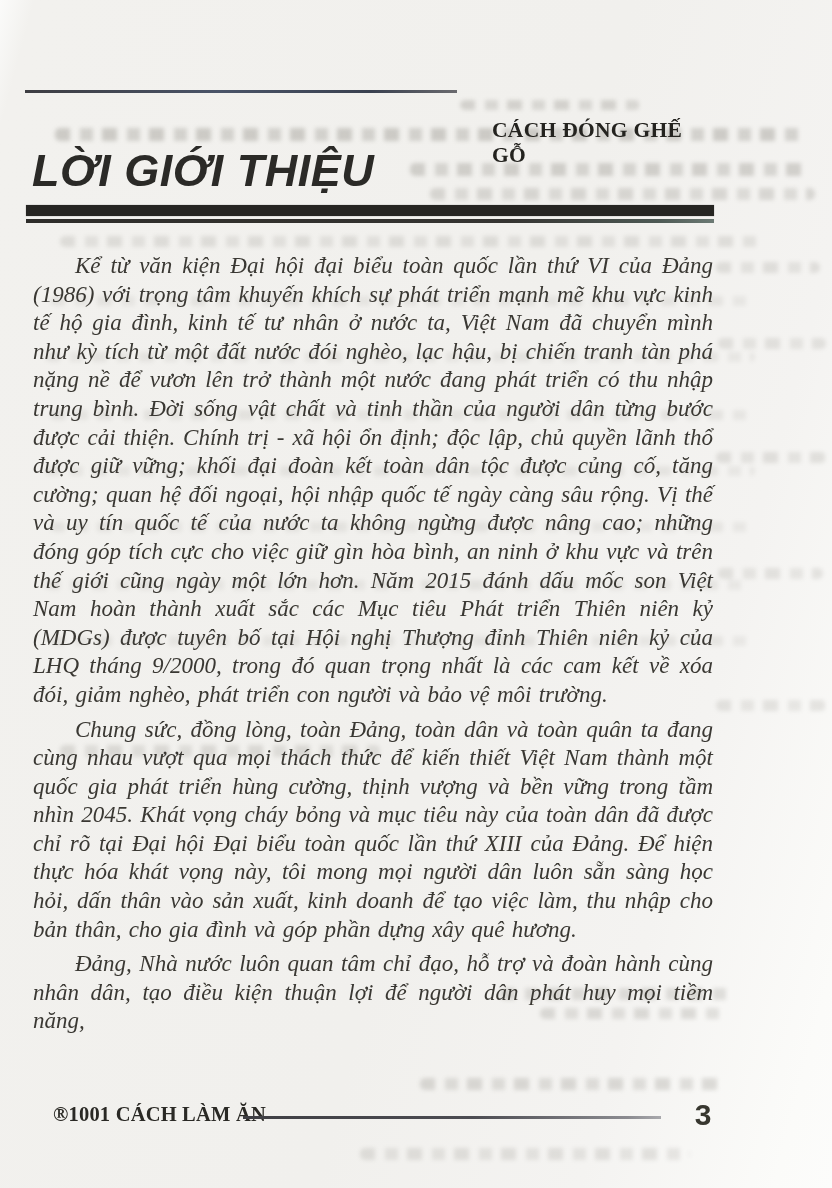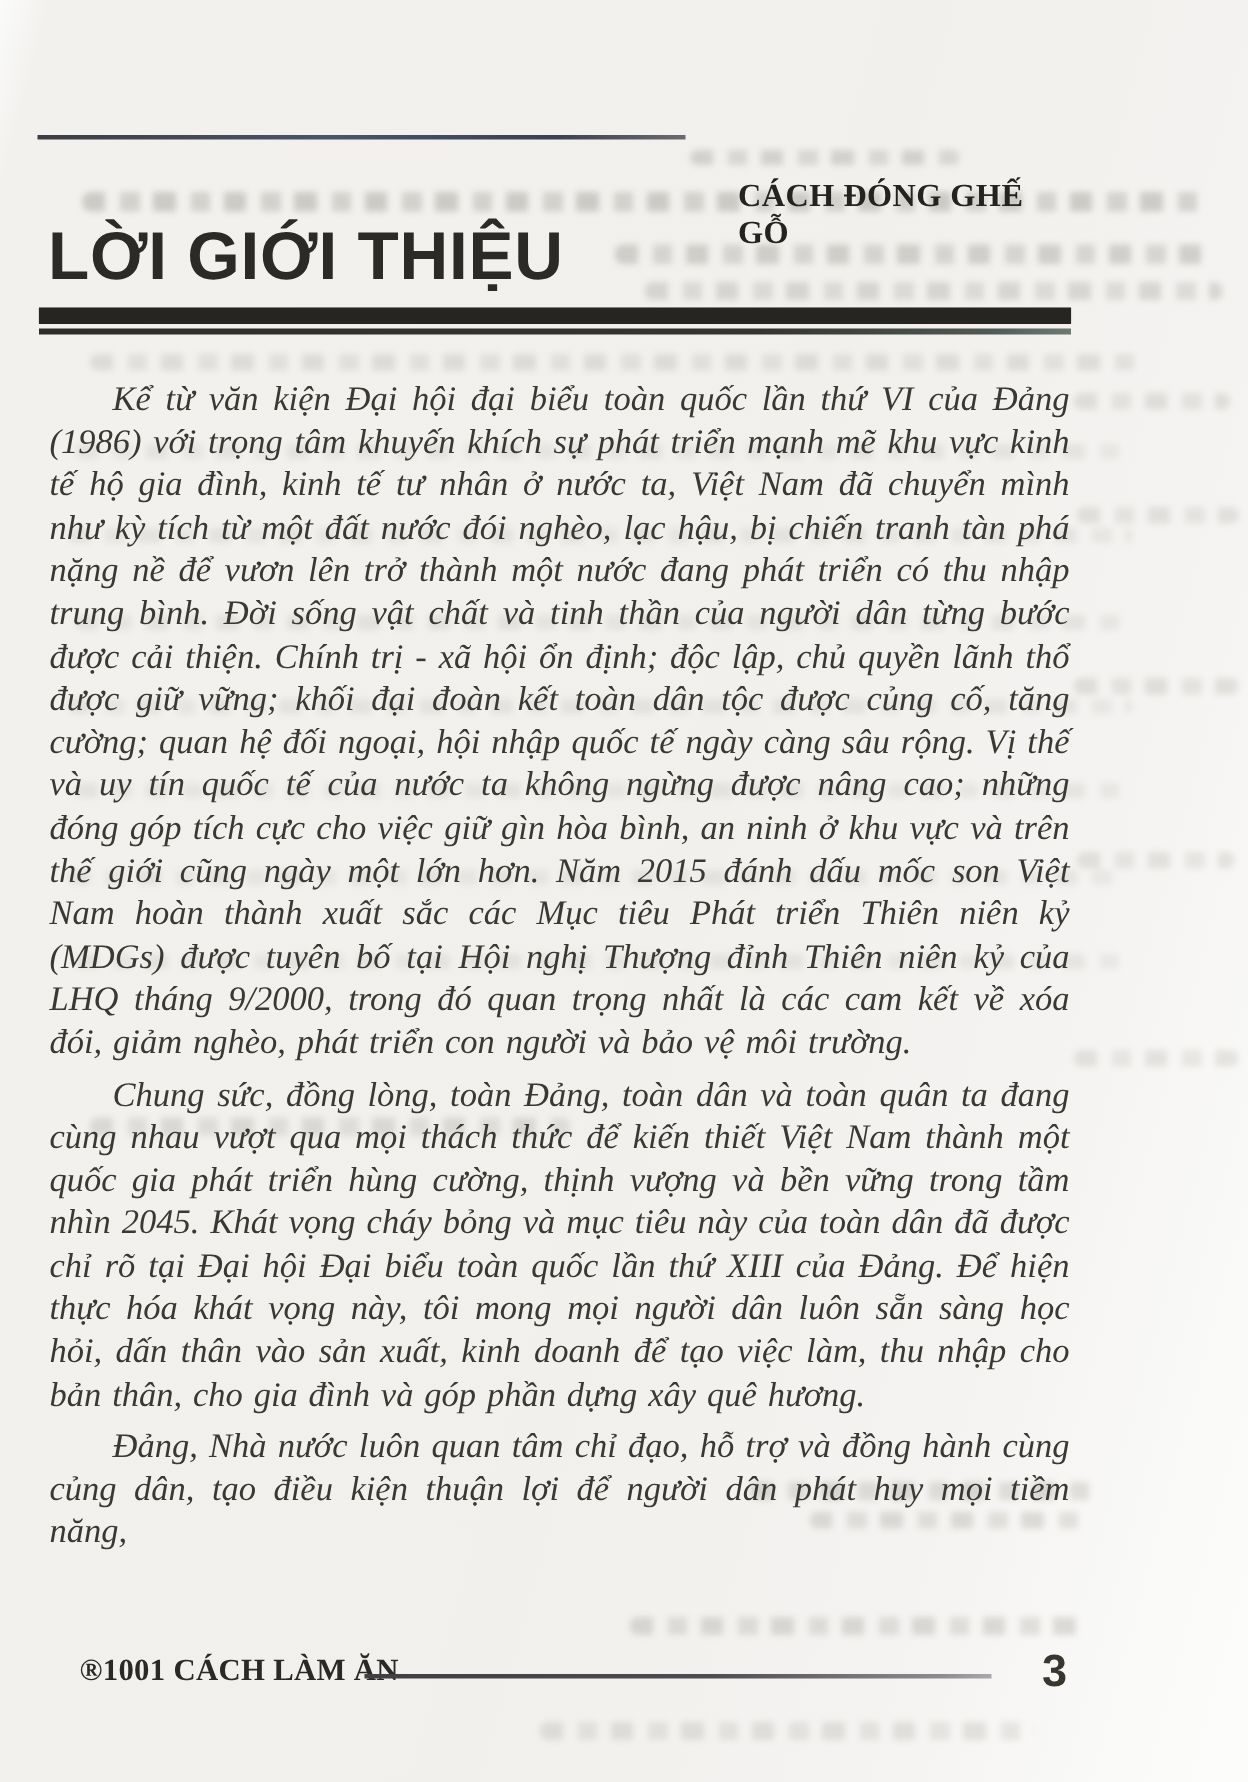--- a/index.html
+++ b/index.html
@@ -34,21 +34,21 @@
     position:absolute;left:25px;top:90px;width:432px;height:3px;z-index:2;
     background:linear-gradient(90deg,#3d3d42 0%, var(--rule-blue,#4a5468) 45%, #3a4150 80%, #6a6a6e 100%);
   }
   .running-title{
     position:absolute;top:74px;left:492px;width:218px;z-index:2;
     font-family:"Liberation Serif",serif;font-weight:bold;
     font-size:21.5px;letter-spacing:.3px;color:#24231f;text-align:left;margin-top:44px;
   }
 
   
-  .title-block{position:absolute;left:26px;top:142px;width:688px;z-index:2;}
+  .title-block{position:absolute;left:26px;top:142px;width:688px;z-index:2;font-style:italic;}
   .page-title{
     font-family:"Liberation Sans",sans-serif;font-weight:bold;
     font-size:45px;line-height:58px;letter-spacing:.5px;
     color:var(--ink-heading,#2b2a27);padding-left:6px;
   }
   .rule-thick{height:11px;margin-top:5px;background:#262522;
     box-shadow:0 0 1px rgba(0,0,0,.4);}
   .rule-thin{height:4px;margin-top:3px;
     background:linear-gradient(90deg,#2e2d2a 0%, #353431 70%, #4e5a55 92%, #6c7a74 100%);}
 
@@ -115,21 +115,21 @@
 
   <section class="title-block">
     <h1 class="page-title">LỜI GIỚI THIỆU</h1>
     <div class="rule-thick"></div>
     <div class="rule-thin"></div>
   </section>
 
   <main class="body-text">
     <p>Kể từ văn kiện Đại hội đại biểu toàn quốc lần thứ VI của Đảng (1986) với trọng tâm khuyến khích sự phát triển mạnh mẽ khu vực kinh tế hộ gia đình, kinh tế tư nhân ở nước ta, Việt Nam đã chuyển mình như kỳ tích từ một đất nước đói nghèo, lạc hậu, bị chiến tranh tàn phá nặng nề để vươn lên trở thành một nước đang phát triển có thu nhập trung bình. Đời sống vật chất và tinh thần của người dân từng bước được cải thiện. Chính trị - xã hội ổn định; độc lập, chủ quyền lãnh thổ được giữ vững; khối đại đoàn kết toàn dân tộc được củng cố, tăng cường; quan hệ đối ngoại, hội nhập quốc tế ngày càng sâu rộng. Vị thế và uy tín quốc tế của nước ta không ngừng được nâng cao; những đóng góp tích cực cho việc giữ gìn hòa bình, an ninh ở khu vực và trên thế giới cũng ngày một lớn hơn. Năm 2015 đánh dấu mốc son Việt Nam hoàn thành xuất sắc các Mục tiêu Phát triển Thiên niên kỷ (MDGs) được tuyên bố tại Hội nghị Thượng đỉnh Thiên niên kỷ của LHQ tháng 9/2000, trong đó quan trọng nhất là các cam kết về xóa đói, giảm nghèo, phát triển con người và bảo vệ môi trường.</p>
     <p>Chung sức, đồng lòng, toàn Đảng, toàn dân và toàn quân ta đang cùng nhau vượt qua mọi thách thức để kiến thiết Việt Nam thành một quốc gia phát triển hùng cường, thịnh vượng và bền vững trong tầm nhìn 2045. Khát vọng cháy bỏng và mục tiêu này của toàn dân đã được chỉ rõ tại Đại hội Đại biểu toàn quốc lần thứ XIII của Đảng. Để hiện thực hóa khát vọng này, tôi mong mọi người dân luôn sẵn sàng học hỏi, dấn thân vào sản xuất, kinh doanh để tạo việc làm, thu nhập cho bản thân, cho gia đình và góp phần dựng xây quê hương.</p>
-    <p>Đảng, Nhà nước luôn quan tâm chỉ đạo, hỗ trợ và đồng hành cùng củng dân, tạo điều kiện thuận lợi để người dân phát huy mọi tiềm năng,</p>
+    <p>Đảng, Nhà nước luôn quan tâm chỉ đạo, hỗ trợ và đoàn hành cùng nhân dân, tạo điều kiện thuận lợi để người dân phát huy mọi tiềm năng,</p>
   </main>
 
   <footer>
     <span class="book-title">®1001 CÁCH LÀM ĂN</span>
     <div class="footer-rule"></div>
     <span class="page-number">3</span>
   </footer>
 
 </div>
 

